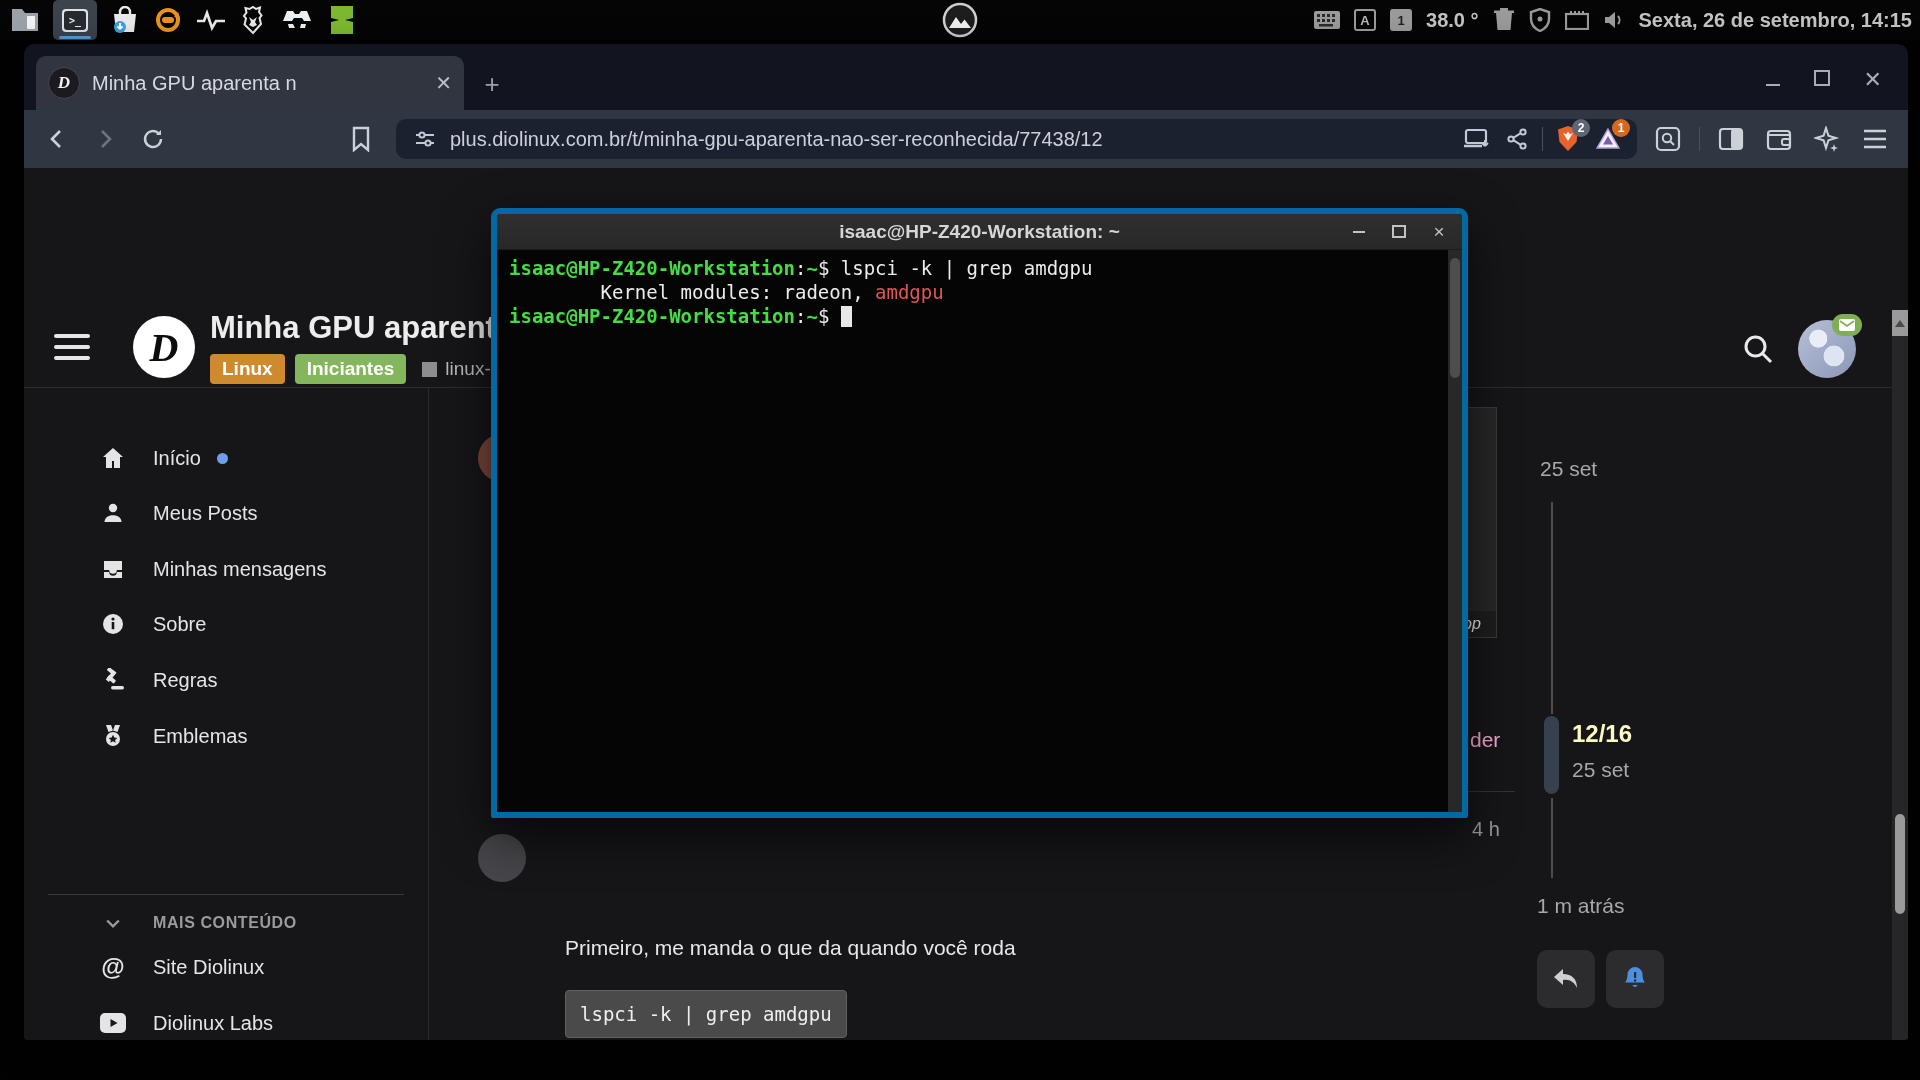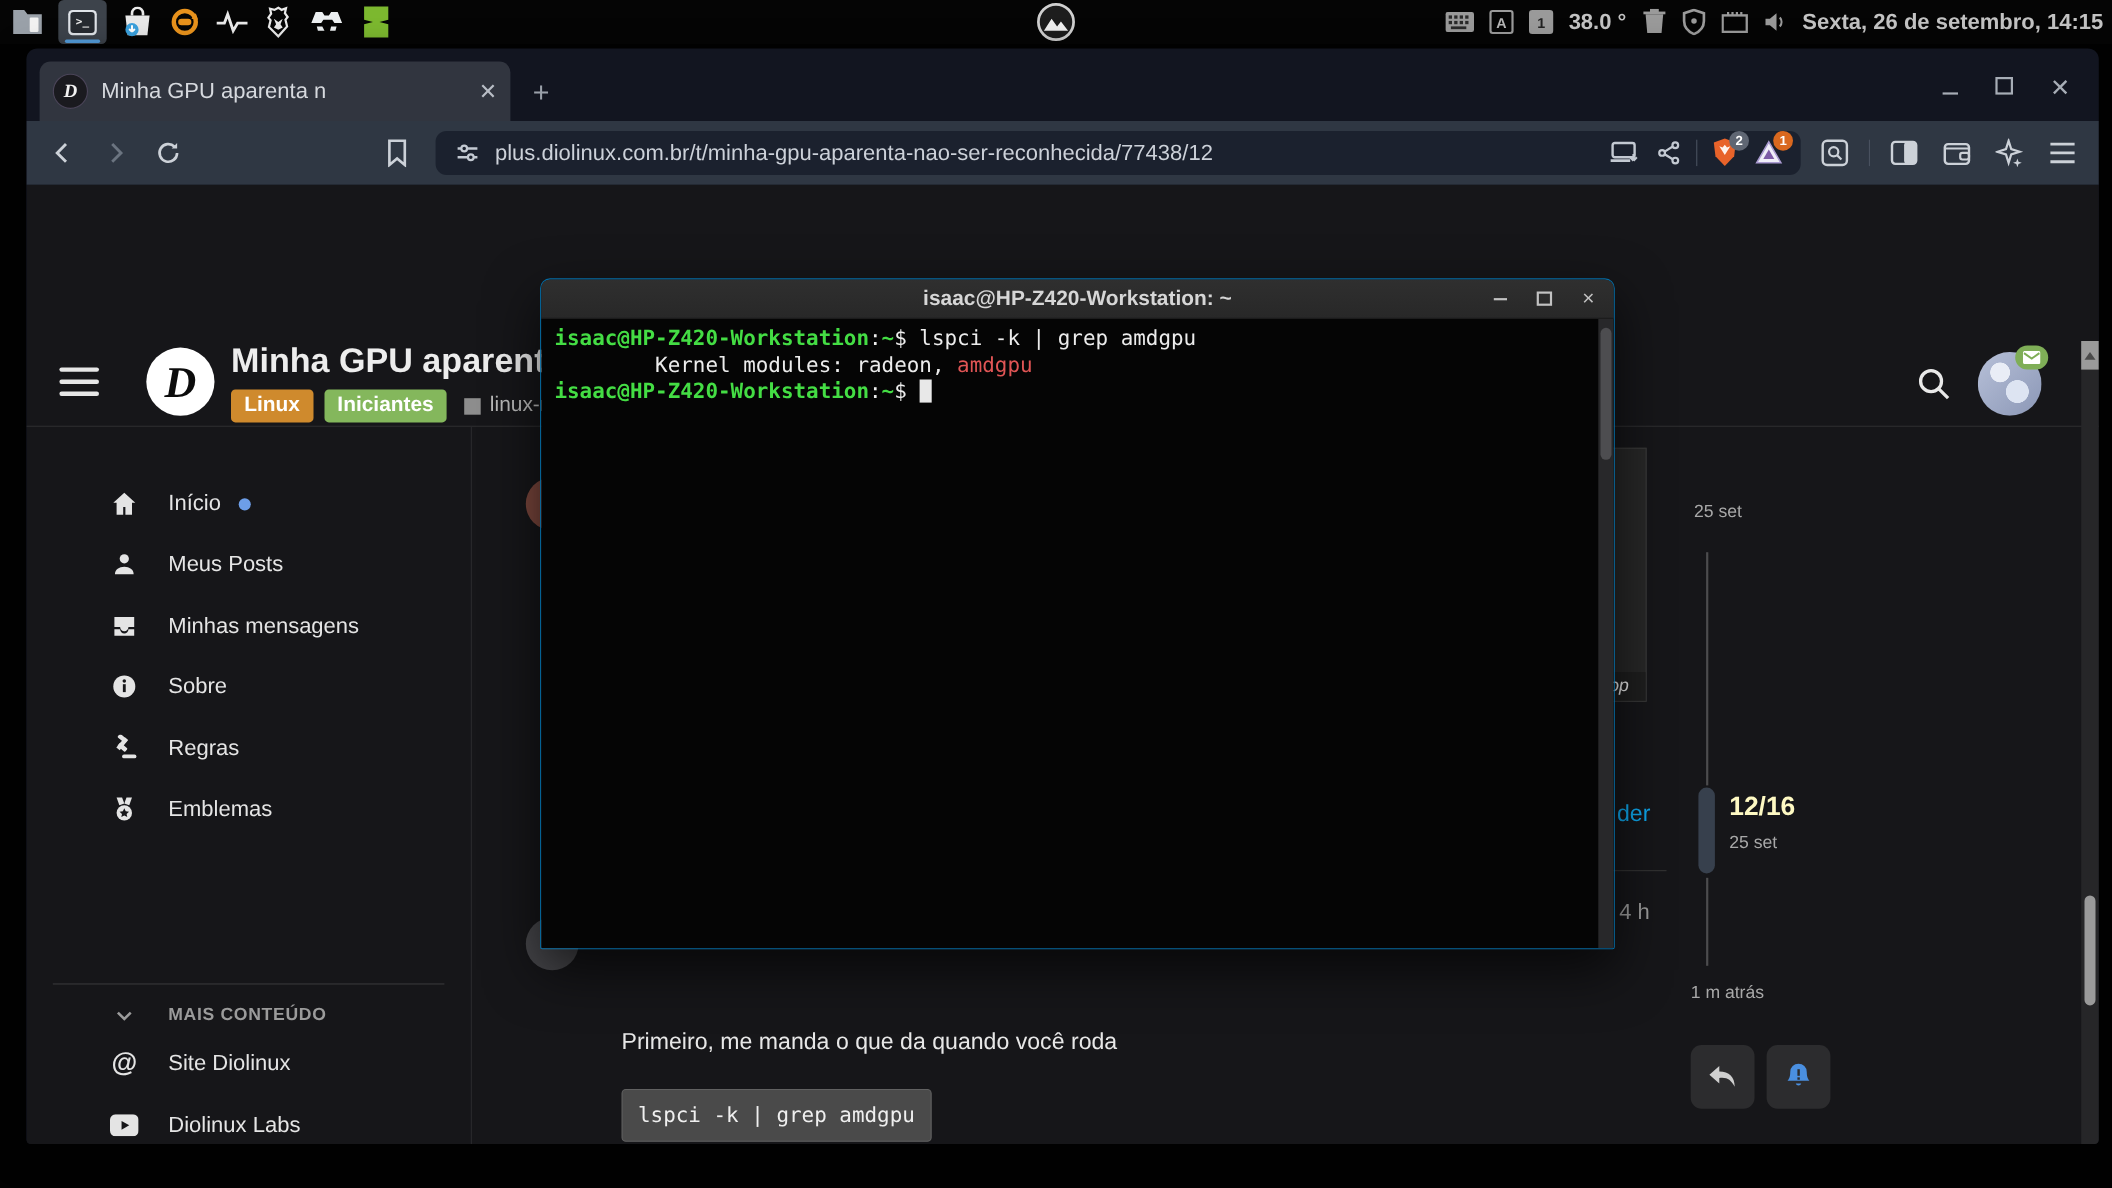--- a/index.html
+++ b/index.html
@@ -92,39 +92,39 @@
   .pavatar{width:48px;height:48px;border-radius:50%;}
   .post-p{left:541px;font-size:21px;color:#e7e7e7;white-space:nowrap;}
   #codeblk{left:541px;top:822px;height:46px;background:#4a4a4a;border:1px solid #616161;border-radius:4px;
            display:flex;align-items:center;padding:0 14px;font-family:"DejaVu Sans Mono",monospace;
            font-size:19px;color:#efefef;white-space:pre;}
 
   
   #fragpanel{left:1416px;top:239px;width:57px;height:231px;background:#272727;border:1px solid #3a3a3a;box-sizing:border-box;}
   #fragcap{position:absolute;left:0;bottom:0;width:100%;height:26px;background:#1e1e1e;color:#e8e8e8;
            font-style:italic;font-size:16px;display:flex;align-items:center;padding-left:22px;box-sizing:border-box;}
-  .frag-der{left:1446px;top:560px;font-size:21px;color:#0ea5e9;}
+  .frag-der{left:1446px;top:560px;font-size:21px;color:#f9a8d4;}
   #fragdiv{left:1431px;top:623px;width:60px;height:1px;background:#333;}
   .frag-4h{left:1448px;top:650px;font-size:20px;color:#9a9a9a;}
-  .tl-txt{font-size:16px;color:#a8a8a8;white-space:nowrap;}
+  .tl-txt{font-size:21px;color:#a8a8a8;white-space:nowrap;}
   #tl-line1{left:1527px;top:334px;width:2px;height:212px;background:#4c4c4e;}
   #tl-line2{left:1527px;top:630px;width:2px;height:80px;background:#4c4c4e;}
   #tl-thumb{left:1520px;top:548px;width:15px;height:78px;background:#37404d;border-radius:8px;}
   #tl-pos{left:1548px;top:552px;font-size:24px;font-weight:bold;color:#fef9c3;}
   .tl-btn{top:782px;width:58px;height:58px;background:#2c2c2e;border-radius:10px;display:flex;
           align-items:center;justify-content:center;}
   
   #pg-sb-track{left:1868px;top:142px;width:16px;height:854px;background:#262628;}
   #pg-sb-up{left:1868px;top:142px;width:16px;height:26px;background:#9a9a9a;display:flex;align-items:center;justify-content:center;}
   #pg-sb-up div{width:0;height:0;border-left:5px solid transparent;border-right:5px solid transparent;border-bottom:7px solid #4a4a4a;}
   #pg-sb-thumb{left:1871px;top:646px;width:10px;height:100px;background:#9a9a9a;border-radius:5px;}
 
   
   #terminal{left:491px;top:208px;width:977px;height:610px;z-index:50;border-radius:9px 9px 2px 2px;
-            overflow:hidden;box-shadow:0 18px 48px rgba(0,0,0,.65);border:1px solid #0369a1;box-sizing:border-box;margin-top:45px;}
+            overflow:hidden;box-shadow:0 18px 48px rgba(0,0,0,.65);border:6px solid #0369a1;box-sizing:border-box;}
   #t-titlebar{height:35px;background:linear-gradient(#2f2f2f,#282828);border-bottom:1px solid #1c1c1c;
               display:flex;align-items:center;position:relative;}
   #t-title{position:absolute;left:0;right:0;text-align:center;font-size:19px;font-weight:600;color:#d6d6d6;}
   .t-btns{position:absolute;right:14px;top:0;height:35px;display:flex;align-items:center;gap:22px;}
   .t-btn{width:18px;height:18px;display:flex;align-items:center;justify-content:center;color:#c2c2c2;}
   .t-min{width:12px;height:2px;background:#c2c2c2;}
   .t-res{width:10px;height:9px;border:2px solid #c2c2c2;}
   .t-x{font-size:19px;line-height:18px;}
   #t-body{position:absolute;left:0;top:36px;right:0;bottom:0;background:#050505;
           font-family:"DejaVu Sans Mono",monospace;font-size:19px;line-height:24px;

